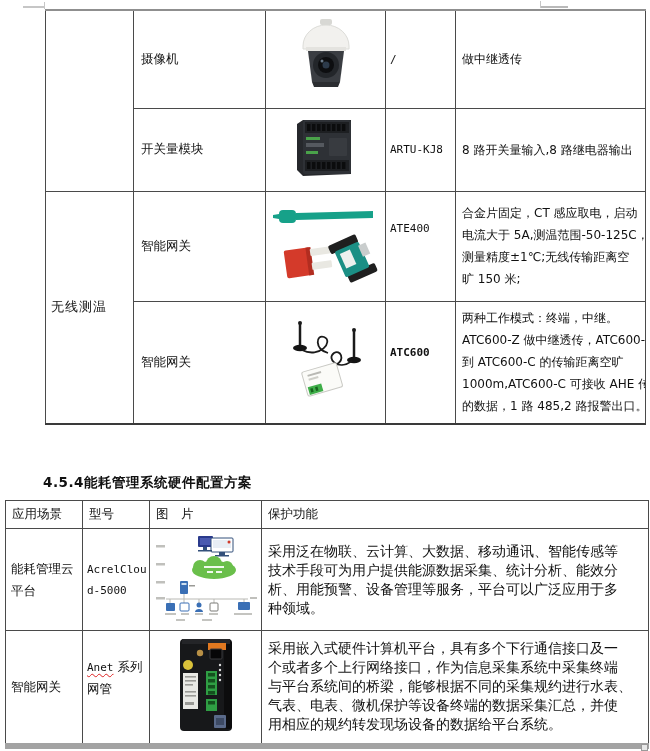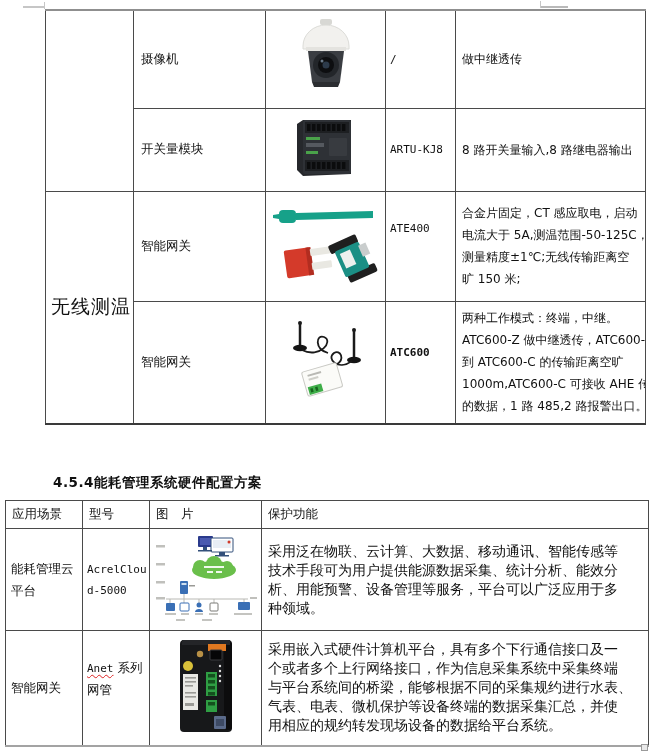--- a/index.html
+++ b/index.html
@@ -6,34 +6,34 @@
   #page{position:relative;width:650px;height:751px;background:#ffffff;overflow:hidden;
         font-family:"DejaVu Sans",sans-serif;color:#111;}
   table{border-collapse:collapse;table-layout:fixed;position:absolute;}
   td,th{border:1px solid #4a4a4a;vertical-align:middle;padding:0;overflow:hidden;
         font-weight:normal;text-align:left;}
   
   #t1{left:45px;top:9px;width:600px;}
   #t1 tr.r1 td{border-top:2px solid #8f8f8f;}
   #t1 tr.r4 td, #t1 td.cat{border-bottom:2px solid #3a3a3a;}
   #t1 td.name{padding-left:7px;font-size:12.5px;}
-  #t1 td.cat{padding-left:5px;font-size:19px;letter-spacing:1px;}
+  #t1 td.cat{padding-left:5px;font-size:13px;letter-spacing:1px;}
   #t1 td.model{font-family:"DejaVu Sans Mono",monospace;font-size:11px;padding-left:4px;}
   #t1 td.model.up3{padding-bottom:36px;margin-top:16px;}
   #t1 td.model.up4{padding-bottom:20px;font-weight:bold;}
   #t1 td.desc{font-size:12px;padding:2px 5px 2px 6px;line-height:22px;white-space:pre;}
   #t1 td.desc.single{white-space:normal;}
   #t1 td.imgc{text-align:center;}
   
-  #heading{position:absolute;left:53px;top:474px;font-size:13.5px;font-weight:600;
+  #heading{position:absolute;left:43px;top:474px;font-size:13.5px;font-weight:600;
            letter-spacing:0.5px;}
   
   #t2{left:5px;top:500px;width:643px;border-radius:23px;}
   #t2 tr.hd td{font-size:12.5px;padding-left:6px;}
-  #t2 tr.last td{border-bottom:2px solid #a3a3a3;}
+  #t2 tr.last td{border-bottom:6px solid #a3a3a3;}
   #t2 td.scene{font-size:12.5px;padding:0 2px 0 5px;line-height:22px;word-break:break-all;margin-top:23px;}
   #t2 td.model{font-family:"DejaVu Sans Mono",monospace;font-size:11px;padding:0 2px 0 4px;
                line-height:21px;word-break:break-all;}
   #t2 td.model .cnpart{font-family:"DejaVu Sans",sans-serif;font-size:12.5px;}
   #t2 td.model.up{padding-bottom:18px;}
   #t2 td.desc{font-size:14px;padding:2px 5px 2px 6px;line-height:19px;white-space:pre;}
   #t2 td.imgc{text-align:center;}
   .squiggle{text-decoration:underline wavy #d22;text-decoration-thickness:1px;
             text-underline-offset:2px;margin-top:48px;}
   

